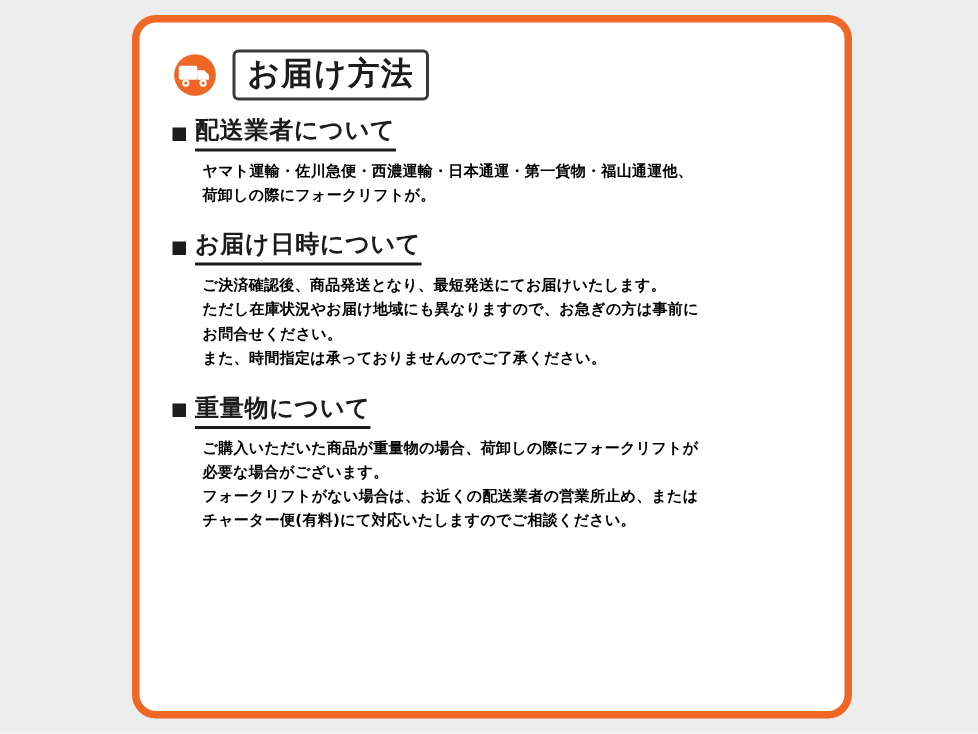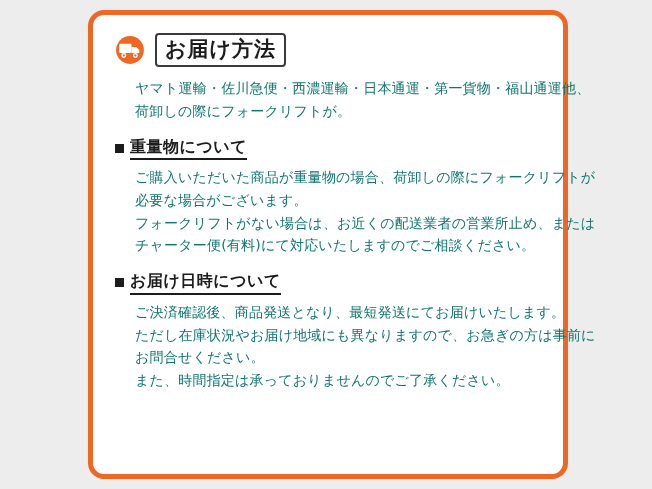--- a/index.html
+++ b/index.html
@@ -80,25 +80,26 @@
     color: #1c1c1c;
     border-bottom: 2px solid #1c1c1c;
     padding-bottom: 1px;
     line-height: 1.3;
     letter-spacing: 0.5px;
   }
   .sec-body {
     margin-left: 24px;
   }
   .line {
-    font-size: 14px;
-    color: #0f766e;
+    font-size: 10px;
+    color: #000000;
     line-height: 1.62;
     letter-spacing: 0.2px;
     white-space: nowrap;
+    font-weight: bold;
   }
 </style>
 </head>
 <body>
 
 <div class="page">
   <div class="panel">
 
     <div class="title-row">
       <svg class="truck-icon" viewBox="0 0 44 38">
@@ -107,46 +108,50 @@
         <path d="M24 15 h6 l4 4 v4 h-10 z" fill="#ffffff"></path>
         <circle cx="14" cy="26" r="3.2" fill="#ffffff"></circle>
         <circle cx="14" cy="26" r="1.4" fill="#ef6724"></circle>
         <circle cx="29" cy="26" r="3.2" fill="#ffffff"></circle>
         <circle cx="29" cy="26" r="1.4" fill="#ef6724"></circle>
       </svg>
       <div class="title-box">お届け方法</div>
     </div>
 
     <div class="section">
+      <div class="sec-head">
+        <span class="sec-marker"></span>
+        <span class="sec-title">配送業者について</span>
+      </div>
       <div class="sec-body">
         <div class="line">ヤマト運輸・佐川急便・西濃運輸・日本通運・第一貨物・福山通運他、</div>
         <div class="line">荷卸しの際にフォークリフトが。</div>
+      </div>
+    </div>
+
+    <div class="section">
+      <div class="sec-head">
+        <span class="sec-marker"></span>
+        <span class="sec-title">お届け日時について</span>
+      </div>
+      <div class="sec-body">
+        <div class="line">ご決済確認後、商品発送となり、最短発送にてお届けいたします。</div>
+        <div class="line">ただし在庫状況やお届け地域にも異なりますので、お急ぎの方は事前に</div>
+        <div class="line">お問合せください。</div>
+        <div class="line">また、時間指定は承っておりませんのでご了承ください。</div>
       </div>
     </div>
 
     <div class="section">
       <div class="sec-head">
         <span class="sec-marker"></span>
         <span class="sec-title">重量物について</span>
       </div>
       <div class="sec-body">
         <div class="line">ご購入いただいた商品が重量物の場合、荷卸しの際にフォークリフトが</div>
         <div class="line">必要な場合がございます。</div>
         <div class="line">フォークリフトがない場合は、お近くの配送業者の営業所止め、または</div>
         <div class="line">チャーター便(有料)にて対応いたしますのでご相談ください。</div>
       </div>
     </div>
 
-    <div class="section">
-      <div class="sec-head">
-        <span class="sec-marker"></span>
-        <span class="sec-title">お届け日時について</span>
-      </div>
-      <div class="sec-body">
-        <div class="line">ご決済確認後、商品発送となり、最短発送にてお届けいたします。</div>
-        <div class="line">ただし在庫状況やお届け地域にも異なりますので、お急ぎの方は事前に</div>
-        <div class="line">お問合せください。</div>
-        <div class="line">また、時間指定は承っておりませんのでご了承ください。</div>
-      </div>
-    </div>
-
   </div>
 </div>
 
 </body></html>

